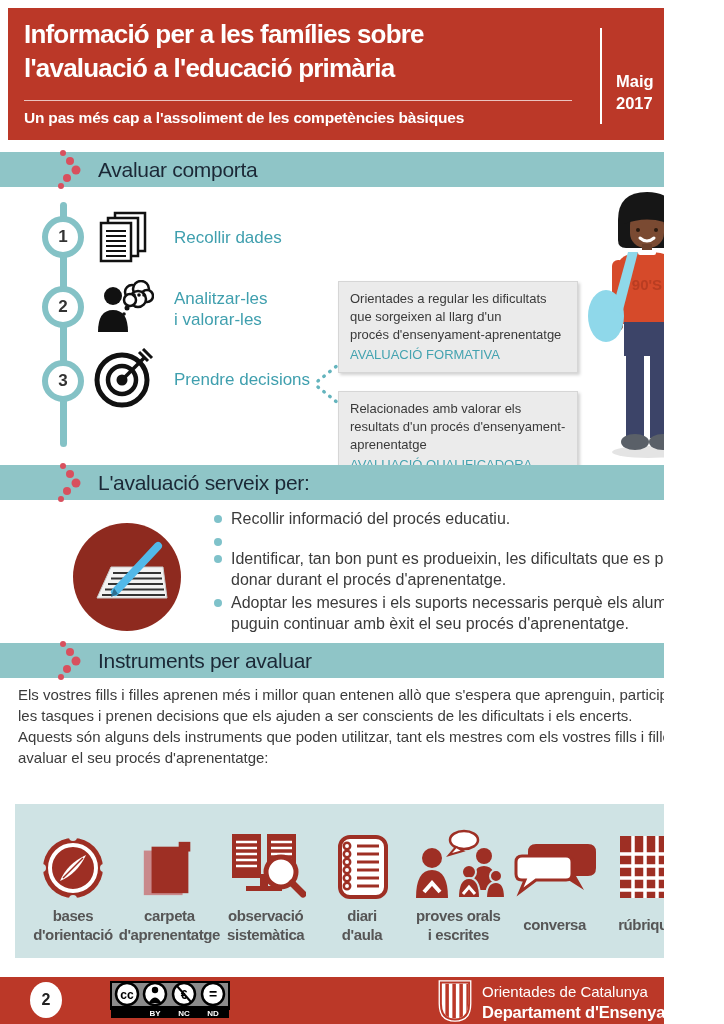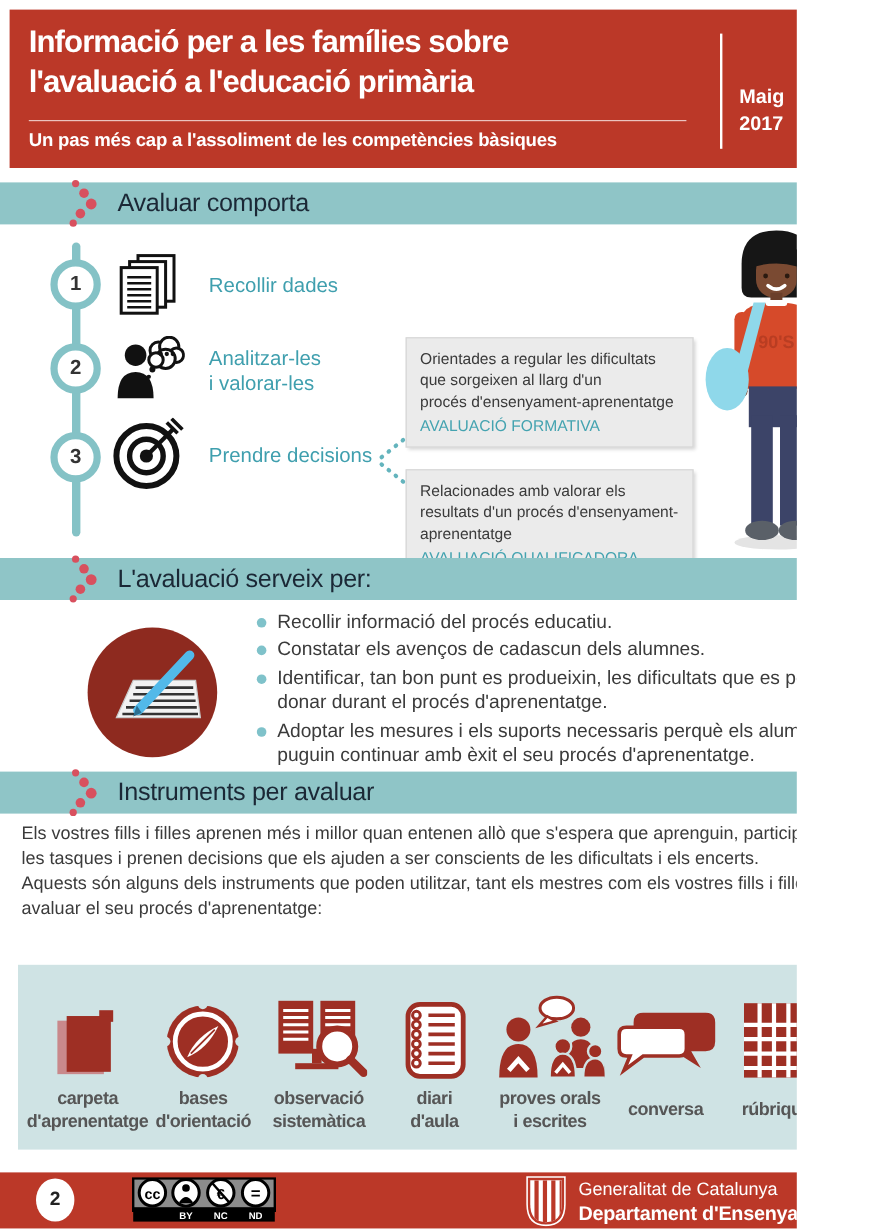--- a/index.html
+++ b/index.html
@@ -226,21 +226,20 @@
     <polygon points="41,77 48,74 44,68" fill="#2d6f91"></polygon>
   </svg>
 
   <div class="bullet-list">
     <div class="bullet-item">
       <span class="bullet-dot"></span>
       <span>Recollir informació del procés educatiu.</span>
     </div>
     <div class="bullet-item">
       <span class="bullet-dot"></span>
-      <span>Constatar els avenços de cadascun dels alumnes.</span>
     </div>
     <div class="bullet-item">
       <span class="bullet-dot"></span>
       <span>Identificar, tan bon punt es produeixin, les dificultats que es poden donar durant el procés d'aprenentatge.</span>
     </div>
     <div class="bullet-item">
       <span class="bullet-dot"></span>
       <span>Adoptar les mesures i els suports necessaris perquè els alumnes puguin continuar amb èxit el seu procés d'aprenentatge.</span>
     </div>
   </div>
@@ -260,47 +259,47 @@
 
   <div class="intro">
     <p>Els vostres fills i filles aprenen més i millor quan entenen allò que s'espera que aprenguin, participen en les tasques i prenen decisions que els ajuden a ser conscients de les dificultats i els encerts.</p>
     <p>Aquests són alguns dels instruments que poden utilitzar, tant els mestres com els vostres fills i filles, per avaluar el seu procés d'aprenentatge:</p>
   </div>
 
   <div class="tools-panel">
 
     <div class="tool">
       <div class="tool-icon-box">
-        <svg width="62" height="64" viewBox="0 0 64 64">
-          <rect x="6" y="14" width="40" height="46" fill="#c9898b"></rect>
-          <rect x="42" y="5" width="12" height="10" fill="#9e2f24"></rect>
-          <rect x="14" y="10" width="38" height="48" fill="#9e2f24"></rect>
-        </svg>
-      </div>
-      <div class="tool-label preline">carpeta
-d'aprenentatge</div>
-    </div>
-
-    <div class="tool">
-      <div class="tool-icon-box">
         <svg width="64" height="64" viewBox="0 0 64 64">
           <circle cx="32" cy="32" r="30" fill="#9e2f24"></circle>
           <g fill="#cfe3e4">
             <circle cx="32" cy="1" r="4"></circle>
               <circle cx="63" cy="32" r="4"></circle>
             <circle cx="32" cy="63" r="4"></circle>
               <circle cx="1" cy="32" r="4"></circle>
           </g>
           <circle cx="32" cy="32" r="23" fill="none" stroke="#fff" stroke-width="4"></circle>
           <path d="M19,45 Q26,28 45,19 Q36,38 19,45 Z" fill="#fff"></path>
           <line x1="22" y1="42" x2="42" y2="22" stroke="#9e2f24" stroke-width="1.5"></line>
         </svg>
       </div>
       <div class="tool-label preline">bases
 d'orientació</div>
+    </div>
+
+    <div class="tool">
+      <div class="tool-icon-box">
+        <svg width="62" height="64" viewBox="0 0 64 64">
+          <rect x="6" y="14" width="40" height="46" fill="#c9898b"></rect>
+          <rect x="42" y="5" width="12" height="10" fill="#9e2f24"></rect>
+          <rect x="14" y="10" width="38" height="48" fill="#9e2f24"></rect>
+        </svg>
+      </div>
+      <div class="tool-label preline">carpeta
+d'aprenentatge</div>
     </div>
 
     <div class="tool">
       <div class="tool-icon-box">
         <svg width="80" height="70" viewBox="0 0 80 70">
           <rect x="6" y="4" width="29" height="44" fill="#9e2f24"></rect>
           <rect x="41" y="4" width="29" height="44" fill="#9e2f24"></rect>
           <g stroke="#fff" stroke-width="2.5">
             <line x1="10" y1="12" x2="31" y2="12"></line>
               <line x1="10" y1="18" x2="31" y2="18"></line>
@@ -434,18 +433,18 @@
       <path d="M1,1 h36 v26 q0,20 -18,20 q-18,0 -18,-20 z" fill="none" stroke="#fff" stroke-width="1.5"></path>
       <path d="M4,4 h30 v23 q0,17 -15,17 q-15,0 -15,-17 z" fill="#fff"></path>
       <g clip-path="url(#shieldClip)" fill="#bb3828">
         <rect x="8" y="0" width="4" height="48"></rect>
           <rect x="16" y="0" width="4" height="48"></rect>
         <rect x="24" y="0" width="4" height="48"></rect>
           <rect x="32" y="0" width="4" height="48"></rect>
       </g>
     </svg>
     <div class="gencat-text">
-      <div class="gencat-line1">Generalitat de Catalunya</div>
+      <div class="gencat-line1">Orientades de Catalunya</div>
       <div class="gencat-line2">Departament d'Ensenyament</div>
     </div>
   </div>
 
 </div>
 
 </body></html>

